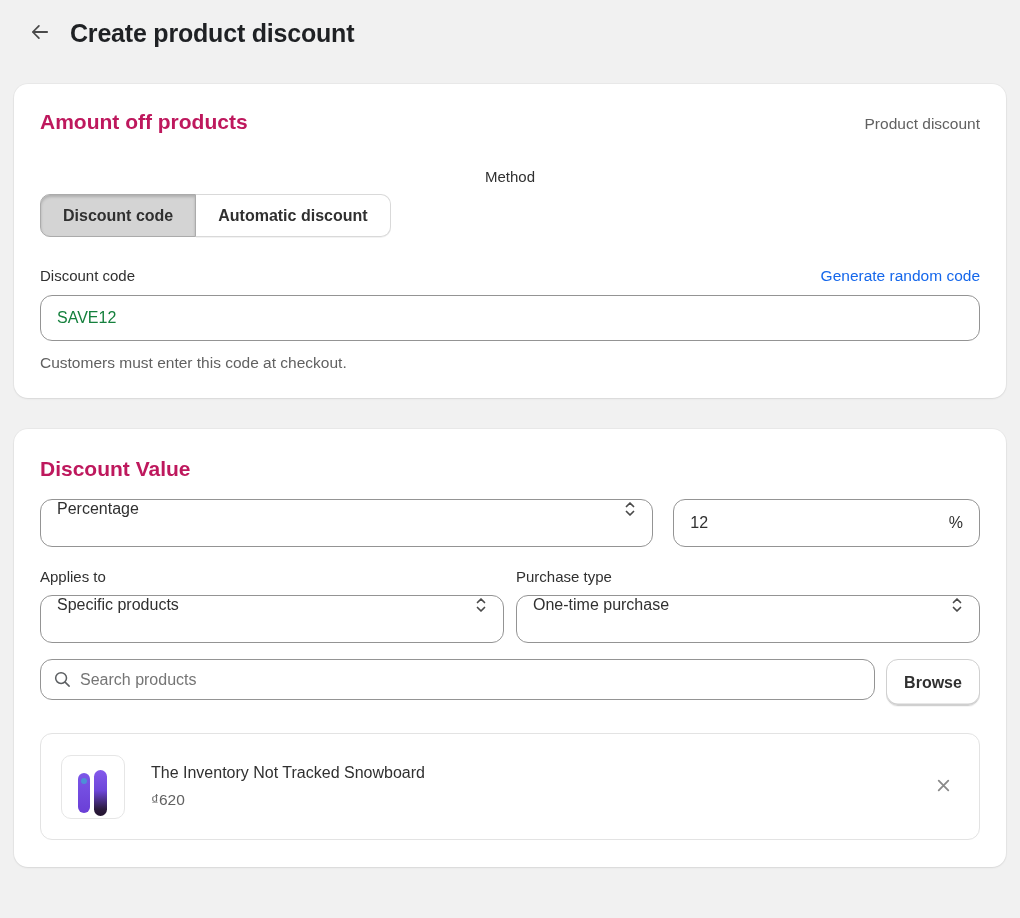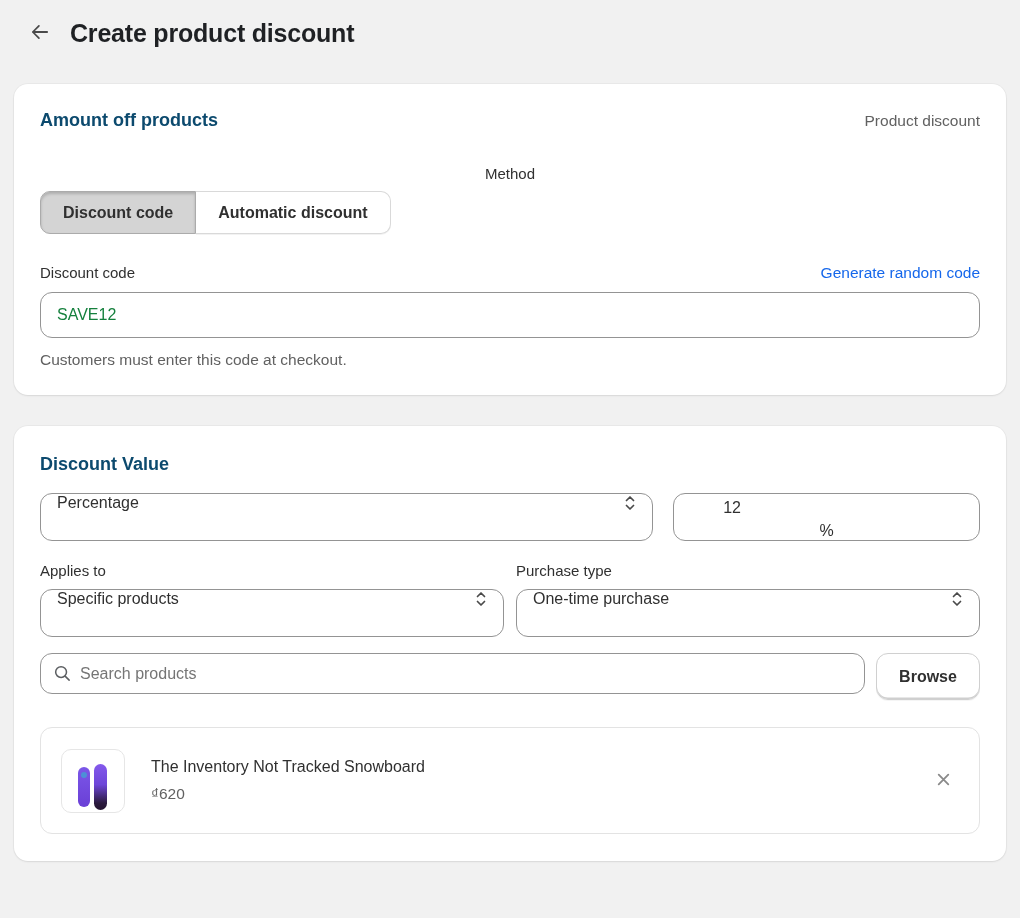--- a/index.html
+++ b/index.html
@@ -20,21 +20,21 @@
 
   
   .card {
     background:#fff; border-radius:14px; margin:0 14px;
     box-shadow:0 1px 2px rgba(0,0,0,0.08), 0 0 0 1px rgba(0,0,0,0.03);
   }
   .card1 { margin-top:28px; padding:26px; }
   .card2 { margin-top:31px; padding:28px 26px 27px; }
 
   .card-head-row { display:flex; justify-content:space-between; align-items:baseline; }
-  .card-heading { font-size:18px; font-weight:700; color:#0c4a6e; }
+  .card-heading { font-size:21px; font-weight:700; color:#be185d; }
   .card-badge { font-size:15.5px; color:#616161; }
 
   .field-label { font-size:15px; font-weight:500; color:#303030; }
 
   
   .seg { display:inline-flex; margin-top:9px; }
   .seg-btn {
     font-family:inherit; font-size:16px; font-weight:600; color:#303030;
     padding:9px 22px; height:43px; cursor:pointer; white-space:nowrap;
   }
@@ -68,41 +68,41 @@
 
   .select-box {
     height:48px; background:#fff; border:1px solid #949494; border-radius:12px;
     display:flex; align-items:flex-start; justify-content:space-between;
     padding:0 14px 0 16px; font-size:16px; color:#303030; cursor:pointer;
   }
   .updown { color:#4a4a4a; flex:none; }
 
   .unit-field {
     height:48px; background:#fff; border:1px solid #949494; border-radius:12px;
-    display:flex; align-items:center; padding:0 16px;flex-direction:column;
+    display:flex; align-items:center; padding:0 16px;
   }
   .unit-field input {
     border:none; outline:none; flex:1; min-width:0;
     font-family:inherit; font-size:16px; color:#303030;
   }
   .unit-suffix { font-size:16px; color:#303030; }
 
   
   .search-row { display:flex; gap:11px; margin-top:16px; }
   .search-box {
     flex:1; height:41px; background:#fff; border:1px solid #949494; border-radius:12px;
     display:flex; align-items:center; padding:0 12px; gap:8px;
   }
   .search-box input {
     border:none; outline:none; flex:1; font-family:inherit; font-size:16px; color:#303030;
   }
   .search-box input::placeholder { color:#757575; opacity:1; }
   .search-icon { color:#5c5f62; flex:none; display:flex; }
   .browse-btn {
-    width:104px; height:47px; background:#fff; border:1px solid #d0d0d0; border-radius:12px;
+    width:94px; height:47px; background:#fff; border:1px solid #d0d0d0; border-radius:12px;
     font-family:inherit; font-size:16px; font-weight:600; color:#303030; cursor:pointer;
     box-shadow:inset 0 -1.5px 0 #cfcfcf, 0 1px 0 rgba(0,0,0,0.04);
   }
 
   
   .product-row {
     margin-top:27px; border:1px solid #e3e3e3; border-radius:12px;
     height:107px; display:flex; align-items:center; padding:0 24px 0 20px; gap:26px;
   }
   .product-thumb {

